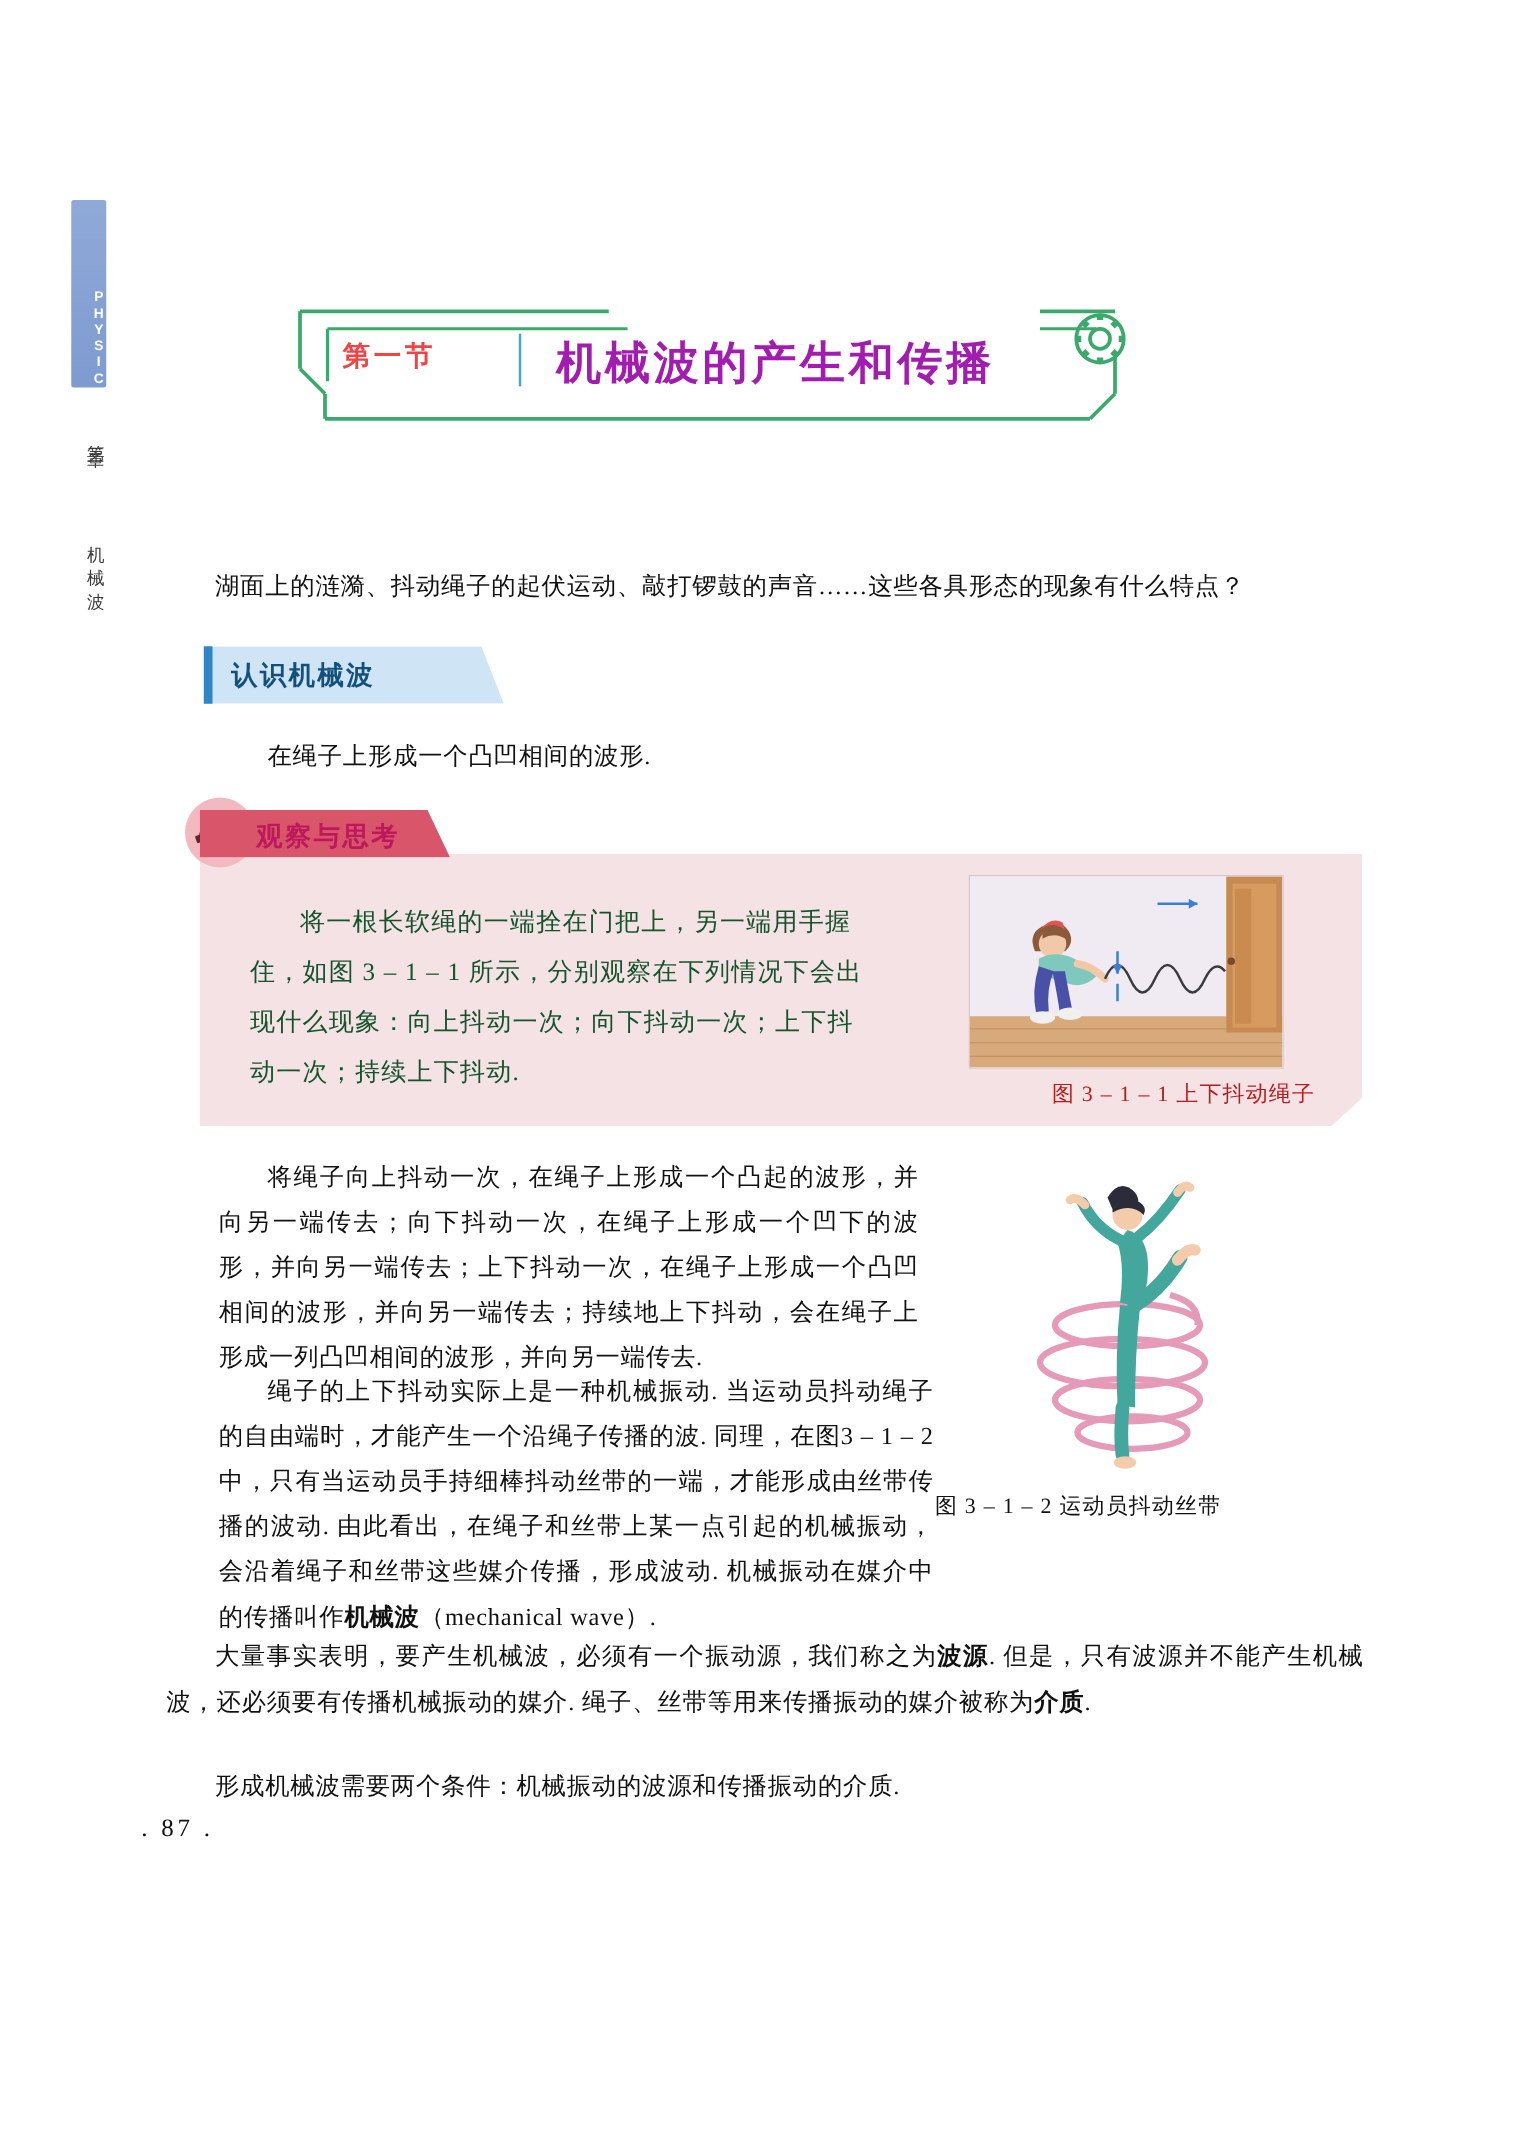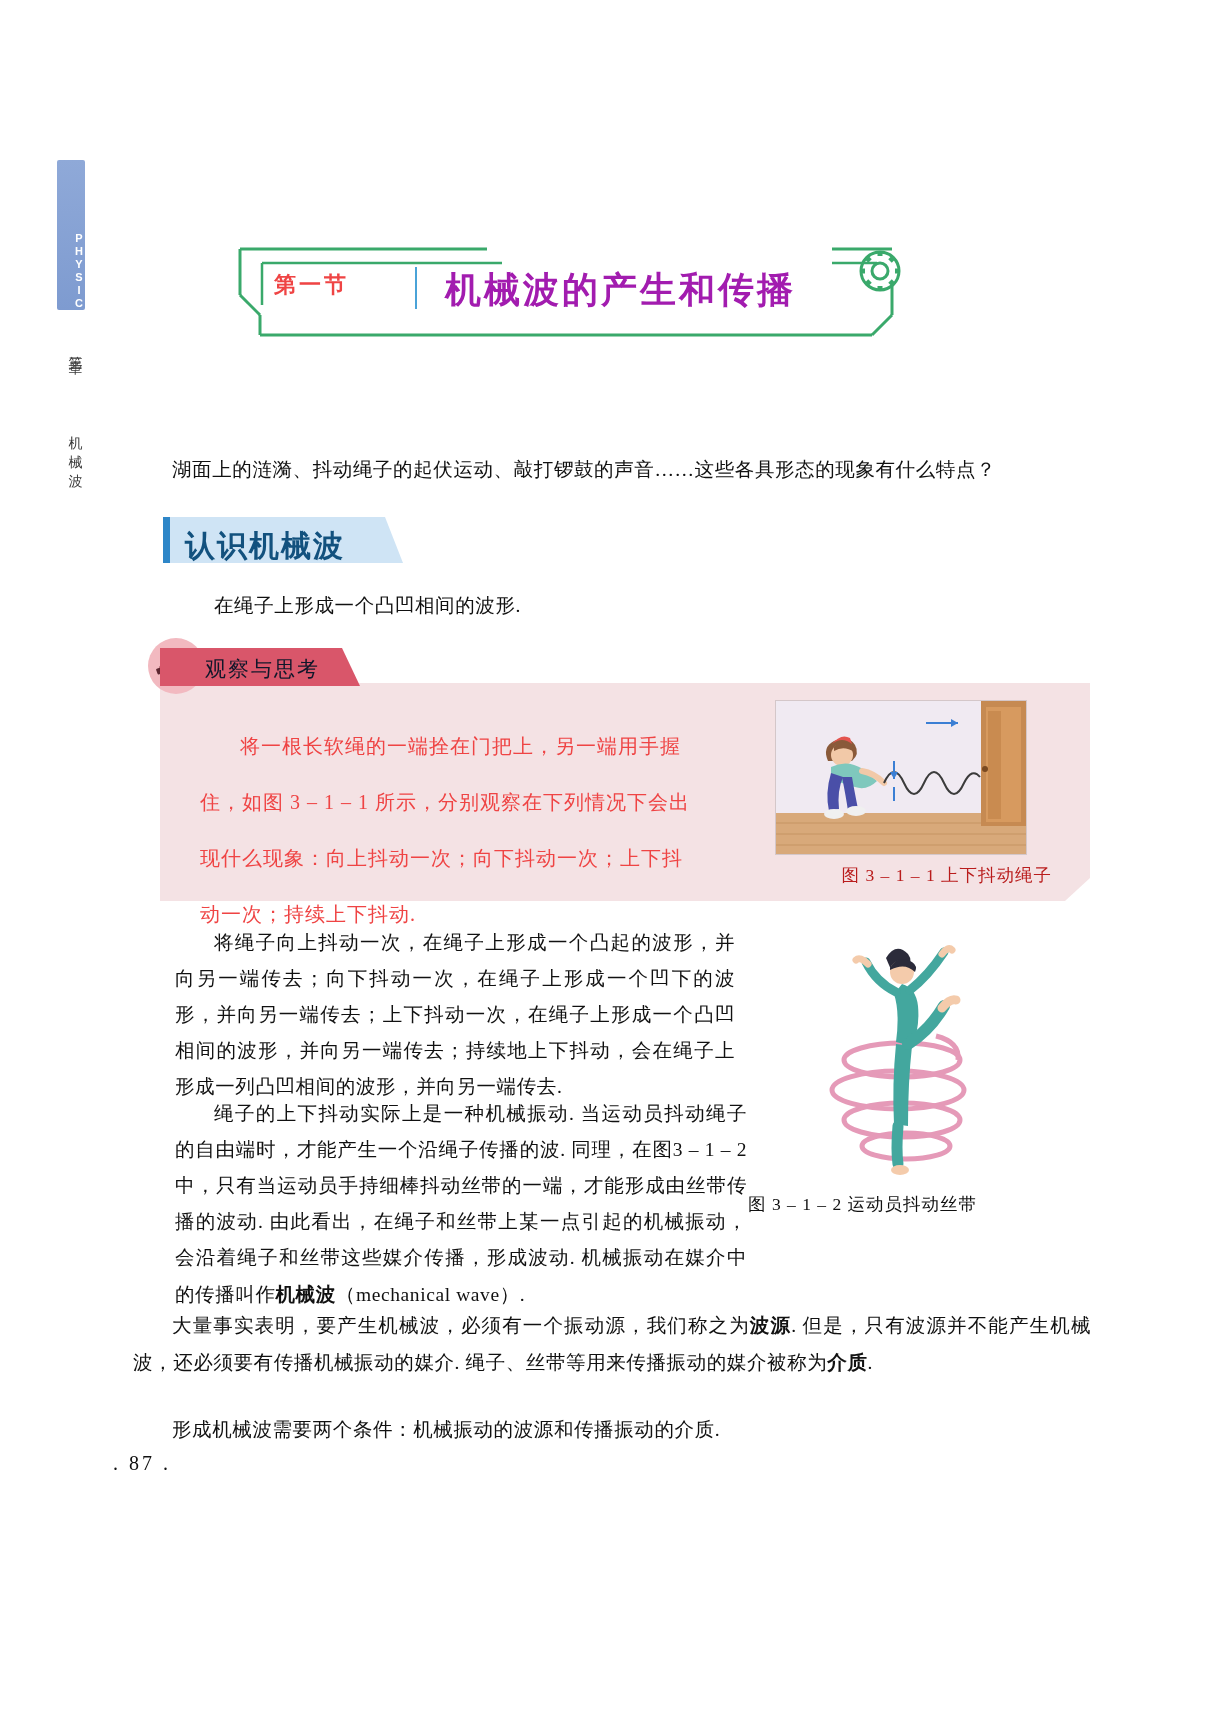--- a/index.html
+++ b/index.html
@@ -140,21 +140,21 @@
     position: absolute;
     left: 0; top: 0;
     width: 7px; height: 46px;
     background: #2e86c8;
   }
   .chip-text {
     position: absolute;
     left: 22px;
     top: 9px;
     font-family: Liberation Sans, sans-serif;
-    font-size: 30px;
+    font-size: 21px;
     font-weight: bold;
     color: #12517e;
     letter-spacing: 2px;
   }
 
   #after-chip-para {
     left: 175px;
     top: 588px;
     width: 900px;
   }
@@ -177,44 +177,44 @@
     height: 38px;
     background: #d9566a;
     clip-path: polygon(0 0, 182px 0, 200px 38px, 0 38px);
   }
   .obs-tag-text {
     position: absolute;
     left: 205px;
     top: 655px;
     font-family: "Liberation Sans", sans-serif;
     font-size: 21px;
-    font-weight: normal;
-    color: #0f172a;
+    font-weight: bold;
+    color: #be185d;
     letter-spacing: 2px;
   }
   .obs-icon {
     position: absolute;
     left: 148px;
     top: 638px;
     width: 56px;
     height: 56px;
     border-radius: 50%;
     background: #f2b9c0;
   }
   .obs-text {
     position: absolute;
     left: 200px;
     top: 718px;
     width: 500px;
     font-family: "Liberation Serif", serif;
     font-size: 20px;
-    line-height: 56px;
+    line-height: 40px;
     text-indent: 2em;
     letter-spacing: 1px;
-    color: #ef4444;
+    color: #14532d;
   }
 
   
   .fig1 {
     position: absolute;
     left: 775px;
     top: 700px;
     width: 250px;
     height: 153px;
     border: 1px solid #d4c7c9;

